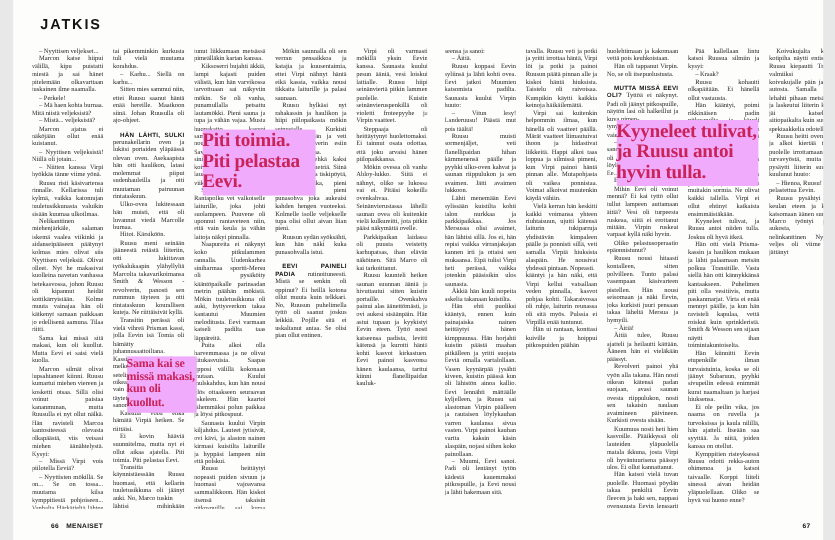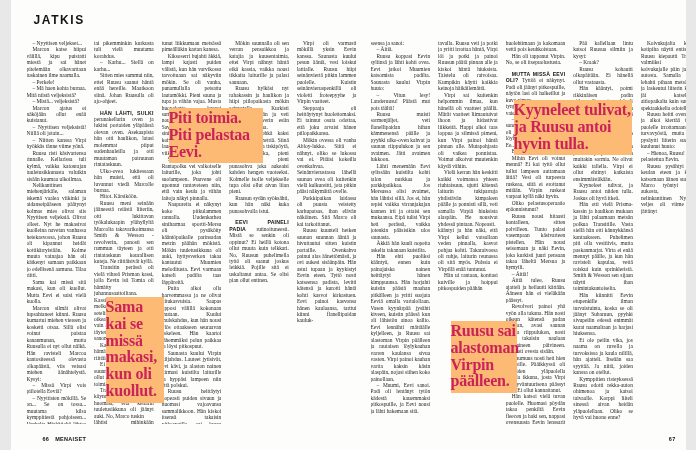--- a/index.html
+++ b/index.html
@@ -19,26 +19,26 @@
   .col{width:59.6px;flex:0 0 auto;overflow:hidden;
     font-size:5.4px;line-height:6.45px;text-align:justify;color:#252525;}
   .col p{margin:0;text-indent:6px;}
   .col p.cont{text-indent:0;}
   .col p.leadin{margin-top:5px;}
   .col b.lead{
     font-family:"Liberation Sans","DejaVu Sans",sans-serif;
     font-size:5.2px;letter-spacing:.2px;color:#111;
   }
   .pull-quote{
-    position:absolute;background:#fdba74;
+    position:absolute;background:#f0abfc;
     font-family:"Liberation Serif","DejaVu Serif",serif;
     font-weight:bold;line-height:1.05;padding:2px 0 3px 0;
   }
   .q-large{font-size:16px;letter-spacing:-0.2px;}
-  .q-small{font-size:16px;letter-spacing:-0.2px;}
+  .q-small{font-size:10px;letter-spacing:-0.2px;}
   #q1{left:158px;top:108px;width:94px;}
   #q2{left:95px;top:297px;width:58px;}
   #q3{left:503px;top:100px;width:118px;}
   #q4{left:440px;top:321px;width:66px;}
   .footer{
     position:absolute;bottom:8px;
     font-family:"Liberation Sans","DejaVu Sans",sans-serif;
     font-weight:bold;font-size:5.5px;color:#111;letter-spacing:.3px;
   }
   .footer-left{left:32px;display:flex;gap:6px;align-items:baseline;}
@@ -160,21 +160,20 @@
         <p class="">Koivukujalta katsoen kotipiha näytti entiseltään. Ruusu kiepautti Transitin valmiiksi nokka koivukujalle päin ja nousi autosta. Samalla korppi lehahti pihaan metsän yltä ja laskeutui liiterin katolle, jäi katselemaan aitiopaikalta kuin suurtakin spektaakkelia odotellen.</p>
         <p class="">Ruusu heitti oven kiinni ja alkoi kiertää toiselle puolelle irrottamaan Eeviä turvavyöstä, mutta hänet pysäytti liiterin suunnalta kuulunut huuto:</p>
         <p class="">– Hienoa, Ruusu! Sä sait pelastettua Eevin.</p>
         <p class="">Ruusu pysähtyi auton keulan eteen ja kääntyi katsomaan äänen suuntaan. Marco työntyi pihalle aukosta, jonka nelinkanttinen Nyyttisen veljes oli viime yönä jättänyt</p>
       </div>
     </div>
 
   <div class="pull-quote q-large" id="q1" style="color: rgb(202, 35, 90);">Piti toimia. Piti pelastaa Eevi.</div>
   <div class="pull-quote q-small" id="q2" style="color: rgb(202, 35, 90);">Sama kai se missä makasi, kun oli kuollut.</div>
   <div class="pull-quote q-large" id="q3" style="color: rgb(202, 35, 90);">Kyyneleet tulivat, ja Ruusu antoi hyvin tulla.</div>
-  <div class="pull-quote q-small" id="q4" style="color: rgb(202, 35, 90);">Ruusu sai alastoman Virpin päälleen.</div>
 
   <div class="footer footer-left">
     <span>66</span>
     <span>MENAISET</span>
   </div>
   <div class="footer footer-right">
     <span>67</span>
   </div>
 
 </div>

